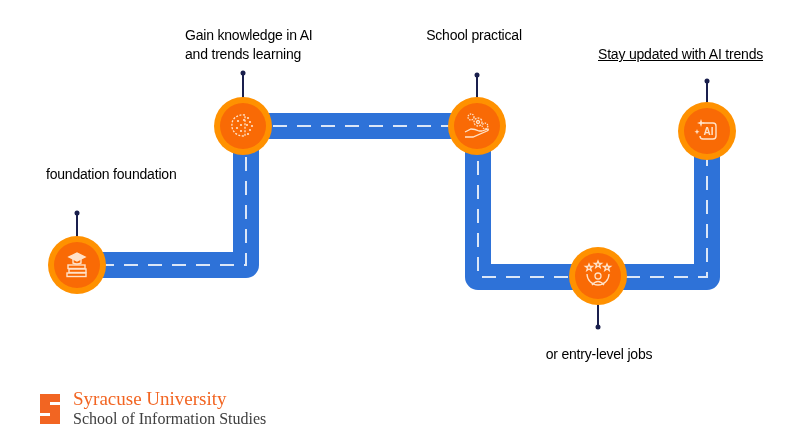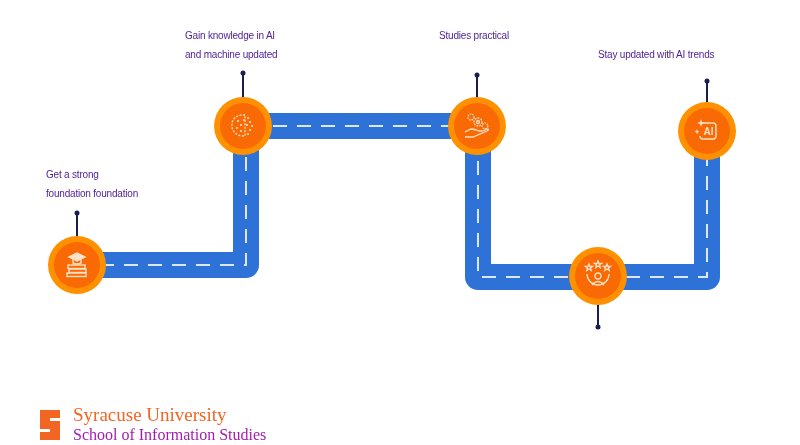--- a/index.html
+++ b/index.html
@@ -1,23 +1,23 @@
 <!DOCTYPE html>
 <html><head>
 <meta charset="utf-8">
 <style>
   html, body { margin:0; padding:0; background:#ffffff; }
   body { width:800px; height:445px; position:relative; overflow:hidden; font-family:"Liberation Sans", sans-serif; }
   #diagram { position:absolute; left:0; top:0; width:800px; height:445px; }
-  .label { position:absolute; color:#4c1d95; font-size:10px; line-height:19px; letter-spacing:-0.2px; }
+  .label { position:absolute; color:#000000; font-size:14px; line-height:19px; letter-spacing:-0.2px; }
   .label span { display:block; }
-  .logo { position:absolute; left:38px; top:405px; width:260px; height:40px; }
+  .logo { position:absolute; left:38px; top:389px; width:260px; height:40px; }
   .logo-mark { position:absolute; left:0; top:3px; width:24px; height:34px; }
   .logo-univ { position:absolute; left:35px; top:0px; color:#f26522; font-family:"Liberation Serif", serif; font-size:19px; line-height:20px; }
-  .logo-school { position:absolute; left:35px; top:21px; color:#a21caf; font-family:"Liberation Serif", serif; font-size:16px; line-height:18px; }
+  .logo-school { position:absolute; left:35px; top:21px; color:#404040; font-family:"Liberation Serif", serif; font-size:16px; line-height:18px; }
 </style>
 </head>
 <body>
 
 <svg id="diagram" viewBox="0 0 800 445" xmlns="http://www.w3.org/2000/svg">
 
   <path d="M 77 265 L 246 265 L 246 126 L 478 126 L 478 277 L 707 277 L 707 131" fill="none" stroke="#2e72d8" stroke-width="26" stroke-linejoin="round" stroke-linecap="butt"></path>
   <path d="M 100 265 L 246 265 L 246 126 L 478 126 L 478 277 L 707 277 L 707 150" fill="none" stroke="#dbe6f7" stroke-width="2" stroke-dasharray="14 10"></path>
 
   <g>
@@ -108,33 +108,33 @@
     <g>
       <path d="M -4 -8 L 6 -8 Q 9 -8 9 -5 L 9 5 Q 9 8 6 8 L -4 8 Q -7 8 -7 5" fill="none" stroke="#ffe2c8" stroke-width="1.4"></path>
       <path d="M -6 -12 L -5 -9 L -2 -8 L -5 -7 L -6 -4 L -7 -7 L -10 -8 L -7 -9 Z" fill="#ffe2c8"></path>
       <path d="M -10 -2 L -9.3 0 L -7.5 0.7 L -9.3 1.4 L -10 3.4 L -10.7 1.4 L -12.5 0.7 L -10.7 0 Z" fill="#ffe2c8"></path>
       <text x="1.5" y="4" text-anchor="middle" fill="#ffe2c8" font-family="Liberation Sans, sans-serif" font-size="10" font-weight="bold">AI</text>
     </g>
   </g>
 </svg>
 
 <div class="label" style="left:46px; top:165px;">
-  <span>Get a strong</span>
   <span>foundation foundation</span>
 </div>
 <div class="label" style="left:185px; top:26px;">
   <span>Gain knowledge in AI</span>
-  <span>and machine updated</span>
+  <span>and trends learning</span>
 </div>
 <div class="label" style="left:404px; top:26px; width:140px; text-align:center;">
-  <span>Studies practical</span>
+  <span>School practical</span>
 </div>
 <div class="label" style="left:488px; top:345px; width:222px; text-align:center;">
+  <span>or entry-level jobs</span>
 </div>
-<div class="label" style="left:598px; top:45px;">
+<div class="label" style="left:598px; top:45px;text-decoration:underline;">
   <span>Stay updated with AI trends</span>
 </div>
 
 <div class="logo">
   <svg class="logo-mark" viewBox="0 0 24 34">
     <path d="M 2 2 L 22 2 L 22 10 L 12 10 L 12 13 L 22 13 L 22 32 L 2 32 L 2 24 L 12 24 L 12 21 L 2 21 Z" fill="#f26522"></path>
   </svg>
   <div class="logo-univ">Syracuse University</div>
   <div class="logo-school">School of Information Studies</div>
 </div>

